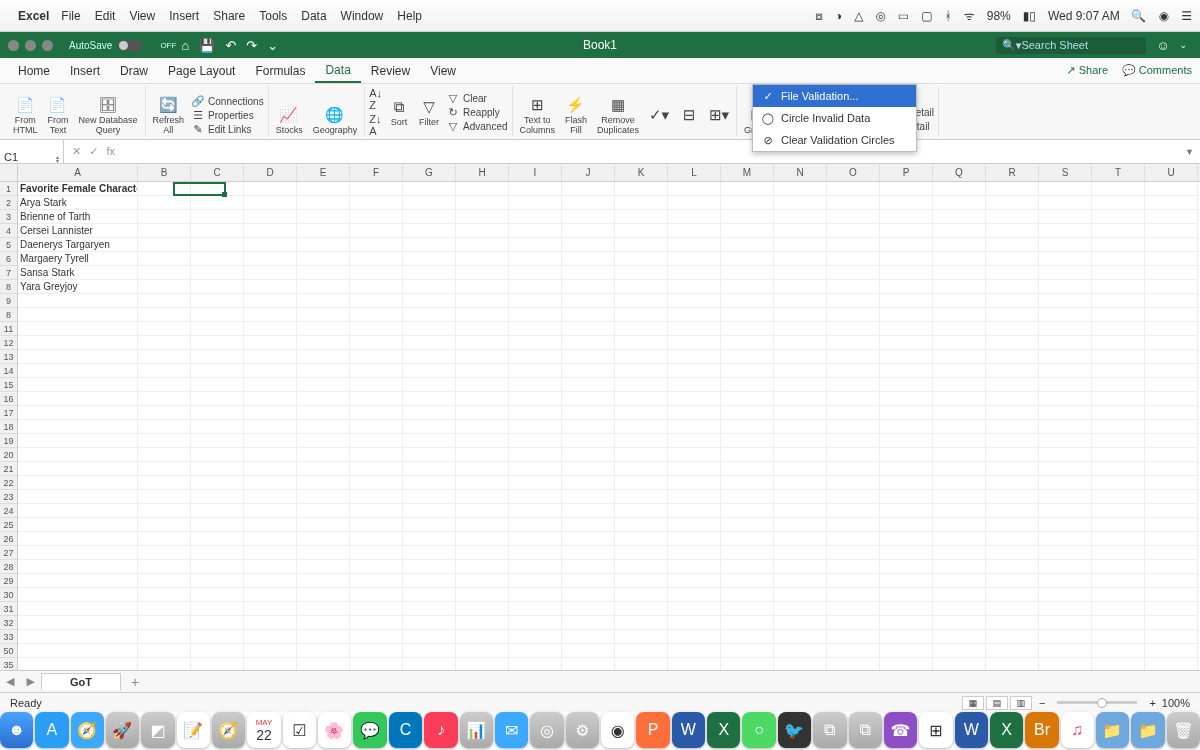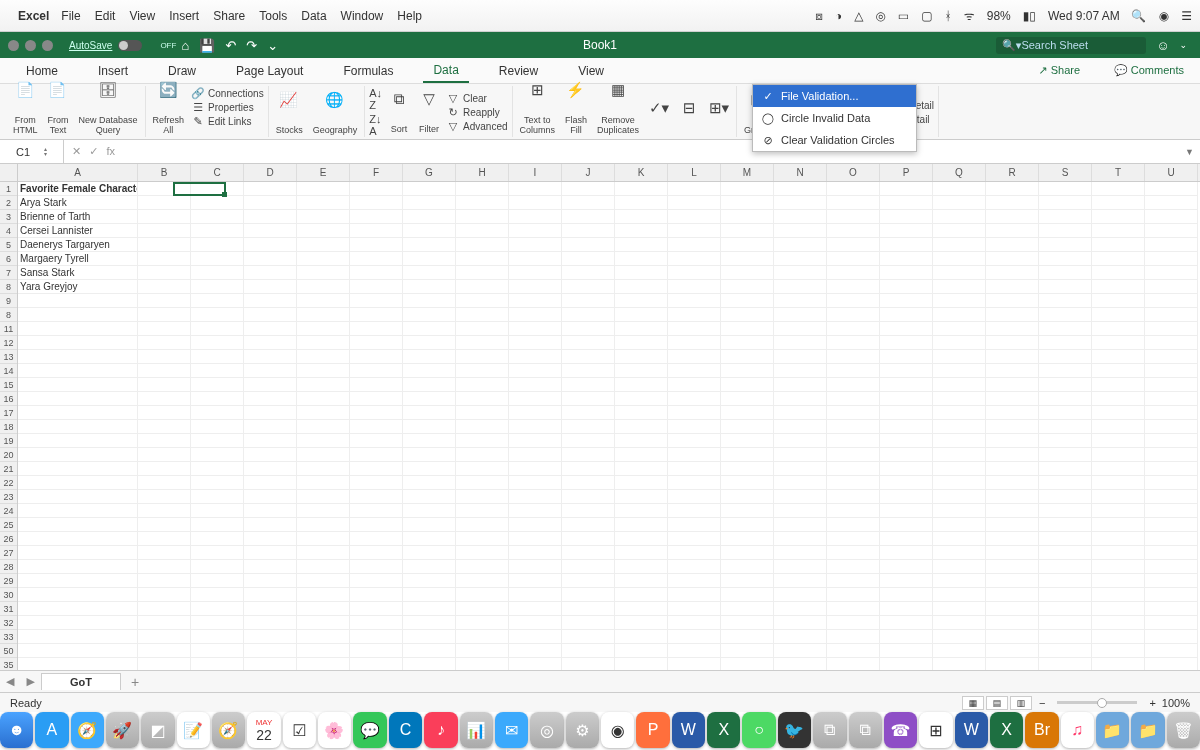--- a/index.html
+++ b/index.html
@@ -11,57 +11,57 @@
 .mac-menubar .appname { font-weight:600; margin-right:12px; }
 .mac-menubar .mitem { margin-right:14px; }
 .mac-menubar .spacer { flex:1; }
 .mac-menubar .ricon { margin-left:12px; font-size:12px; }
 .mac-menubar .time { margin-left:12px; }
 
 
 .titlebar { height:26px; background:#1e6f41; display:flex; align-items:center; color:#fff; padding:0 8px; }
 .titlebar .wbtns { display:flex; gap:6px; margin-right:16px; }
 .titlebar .wbtn { width:11px; height:11px; border-radius:50%; background:#888; }
-.titlebar .auto { font-size:10px; color:#cfe; margin-right:6px;text-decoration:underline; }
+.titlebar .auto { font-size:10px; color:#cfe; margin-right:6px; }
 .titlebar .switch { width:24px; height:11px; border-radius:6px; background:#555; position:relative; }
 .titlebar .switch::after{content:"";position:absolute;left:1px;top:1px;width:9px;height:9px;border-radius:50%;background:#ccc;}
 .titlebar .off { font-size:8px; margin-left:18px; color:#cfe; }
 .titlebar .tbicon { color:#fff; margin:0 5px; font-size:13px; }
 .titlebar .book { position:absolute; left:50%; transform:translateX(-50%); font-size:12px; }
 .titlebar .search { margin-left:auto; display:flex; align-items:center; background:#1a5c37; border-radius:3px; padding:2px 6px; width:150px; color:#bde; font-size:11px;}
 .titlebar .smiley { margin-left:10px; }
 
 
-.ribtabs { height:26px; display:flex; align-items:center; padding:0 16px; border-bottom:1px solid #ddd; background:#fafafa;gap:20px; }
+.ribtabs { height:26px; display:flex; align-items:center; padding:0 8px; border-bottom:1px solid #ddd; background:#fafafa; }
 .ribtabs .tab { padding:4px 10px; font-size:12px; cursor:pointer; }
 .ribtabs .tab.active { color:#1e6f41; border-bottom:2px solid #1e6f41; font-weight:500;}
 .ribtabs .spacer{flex:1;}
 .ribtabs .share{color:#1e6f41;margin-right:14px;font-size:11px;}
 .ribtabs .comments{color:#1e6f41;font-size:11px;}
 
 
 .ribbon { height:56px; background:#f7f7f7; border-bottom:1px solid #ccc; display:flex; align-items:stretch; padding:2px 6px; font-size:10px; position:relative; }
 .rgroup { display:flex; flex-direction:column; align-items:center; justify-content:flex-end; padding:0 4px; border-right:1px solid #e3e3e3; }
 .ricons { display:flex; gap:4px; }
 .rbtn { display:flex; flex-direction:column; align-items:center; justify-content:center; padding:2px 3px; cursor:pointer; }
 .rbtn .ic { width:20px; height:20px; display:flex; align-items:center; justify-content:center; font-size:15px; color:#444;}
-.rbtn .lbl { font-size:9px; line-height:1.05; text-align:center; margin-top:16px; color:#444; }
+.rbtn .lbl { font-size:9px; line-height:1.05; text-align:center; margin-top:1px; color:#444; }
 .subcol{display:flex;flex-direction:column;gap:2px;justify-content:center;}
 .subrow{display:flex;align-items:center;gap:3px;font-size:10px;color:#444;}
 .subrow .sic{width:14px;height:12px;display:inline-flex;align-items:center;justify-content:center;font-size:11px;}
 
 
 .dvpop { position:absolute; left:752px; top:0; width:165px; background:#fff; border:1px solid #bbb; box-shadow:0 2px 6px rgba(0,0,0,0.25); z-index:50; }
 .dvpop .dvitem { display:flex; align-items:center; padding:4px 8px; font-size:11px; gap:6px;}
 .dvpop .dvitem.hl { background:#2f6fd0; color:#fff; }
 .dvpop .dvic{width:14px;height:14px;display:inline-flex;align-items:center;justify-content:center;font-size:11px;}
 
 
 .fbar { height:24px; border-bottom:1px solid #ccc; display:flex; align-items:center; background:#fff; }
-.fbar .namebox { width:64px; border-right:1px solid #ccc; height:100%; display:flex; align-items:center; justify-content:space-between; padding:0 16px; font-size:11px;}
+.fbar .namebox { width:64px; border-right:1px solid #ccc; height:100%; display:flex; align-items:flex-end; justify-content:space-between; padding:0 4px; font-size:11px;}
 .fbar .namebox .arr{display:flex;flex-direction:column;font-size:6px;color:#777;line-height:0.7;}
 .fbar .fbtns{display:flex;gap:8px;padding:0 8px;color:#999;}
 .fbar .fx{}
 .fbar .expand{margin-left:auto;margin-right:6px;color:#777;font-size:9px;}
 
 
 .gridwrap { position:relative; height:506px; overflow:hidden; }
 .corner{position:absolute;left:0;top:0;width:18px;height:18px;border-right:1px solid #ccc;border-bottom:1px solid #ccc;background:#f0f0f0;}
 .colhdrs{position:absolute;left:18px;top:0;right:0;height:18px;display:flex;background:#f0f0f0;border-bottom:1px solid #ccc;}
 .colhdr{border-right:1px solid #ddd;display:flex;align-items:center;justify-content:center;font-size:10px;color:#555;}

